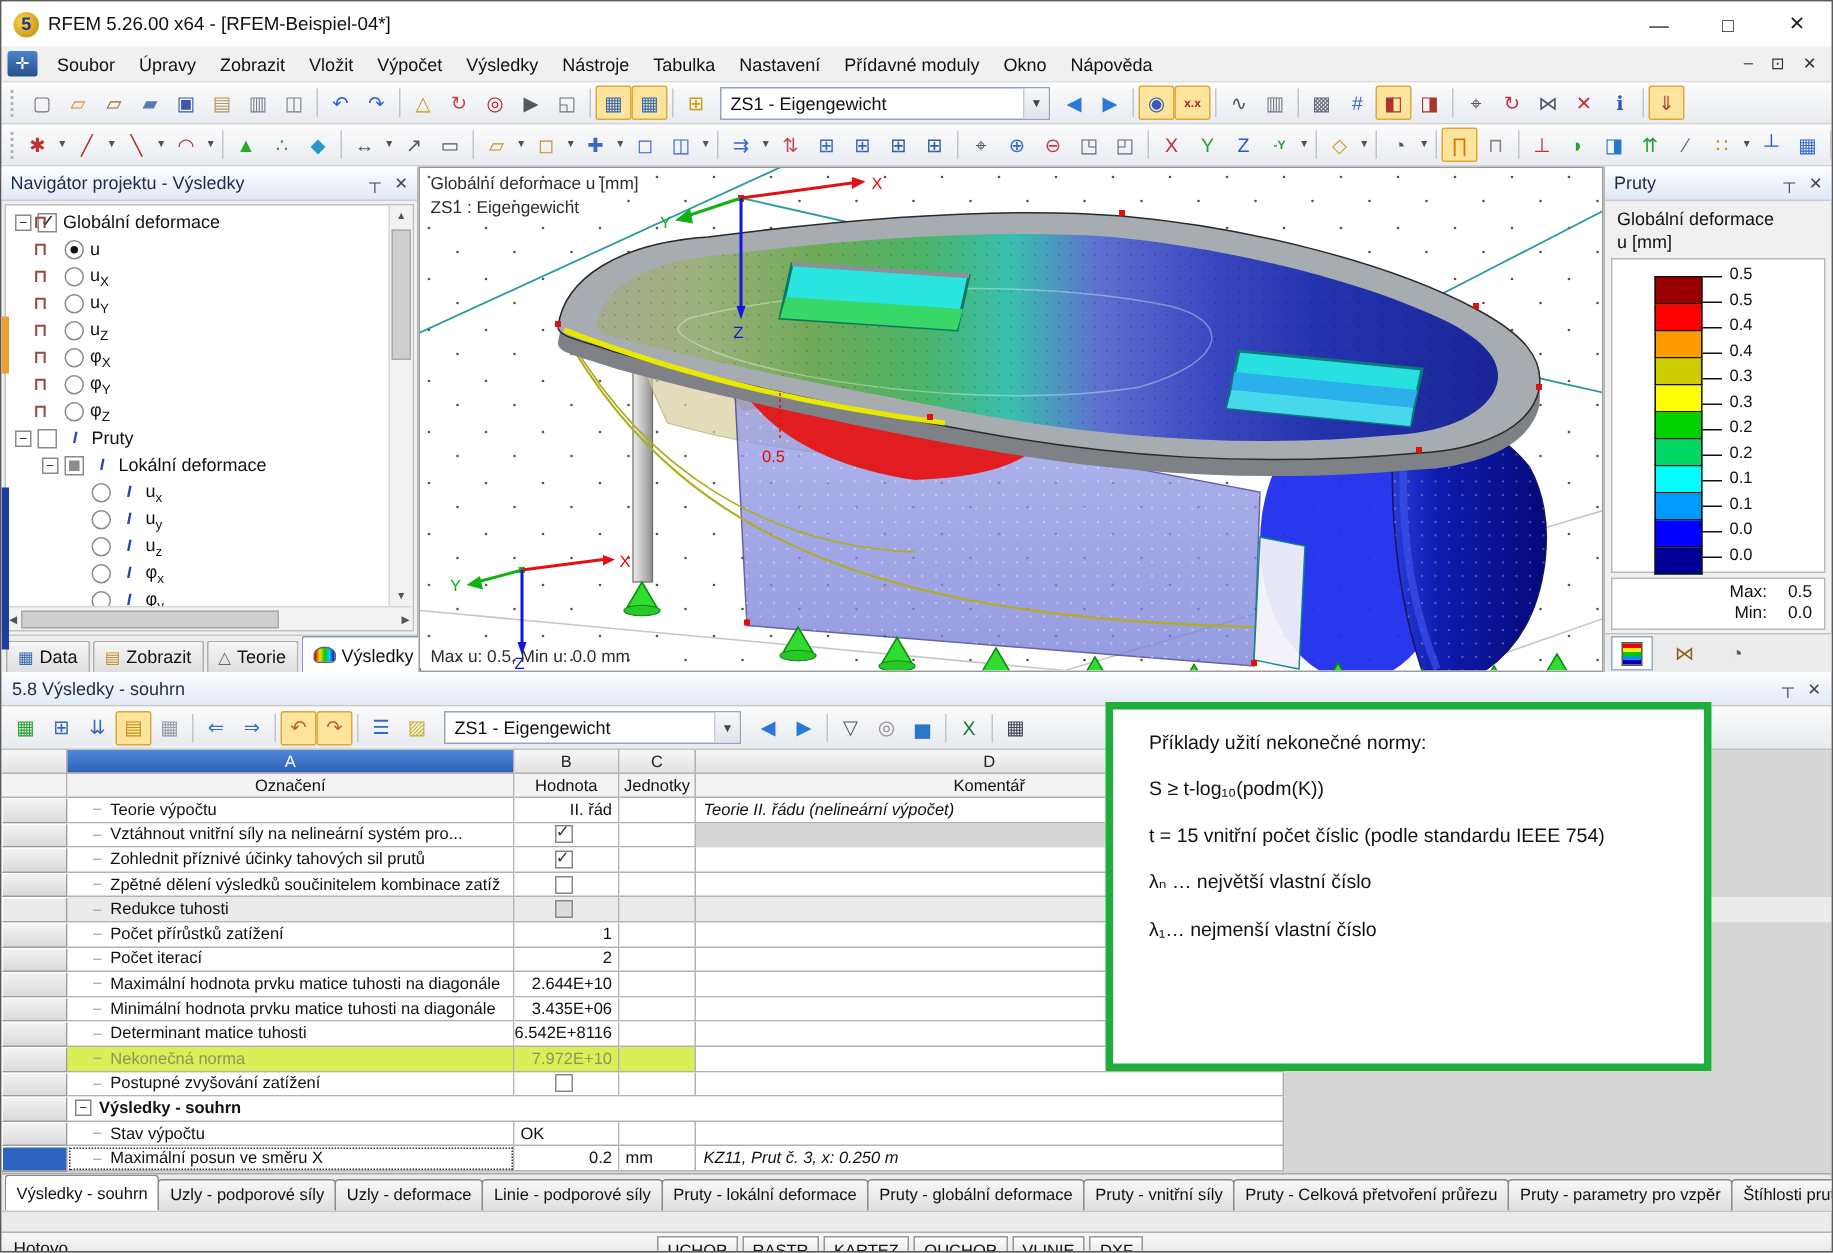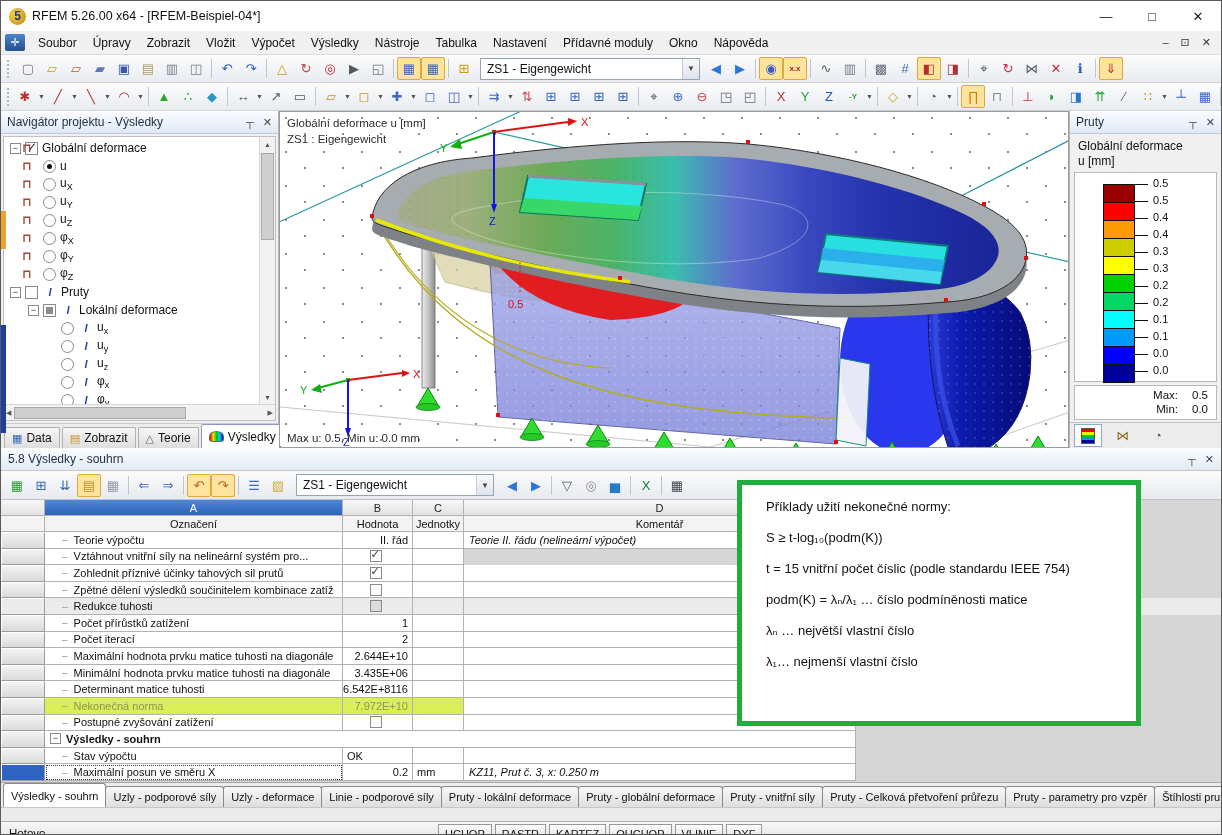--- a/index.html
+++ b/index.html
@@ -900,25 +900,24 @@
           <div class="cell vb w-b">
             <span>0.2</span>
           </div>
           <div class="cell vc w-c">mm</div>
           <div class="cell vd w-d">KZ11, Prut č. 3,  x: 0.250 m</div>
           <div class="cell fill"></div>
         </div>
       </div>
   </div>
 
-  <div class="annotation" id="anno-box" style="border-color: rgb(31, 174, 60); margin-top: 12px;">
+  <div class="annotation" id="anno-box" style="border-color: rgb(31, 174, 60);">
       <div class="anno-line">Příklady užití nekonečné normy:</div>
       <div class="anno-line">S ≥ t-log₁₀(podm(K))</div>
       <div class="anno-line">t = 15 vnitřní počet číslic (podle standardu IEEE 754)</div>
-      <div class="anno-line">podm(K) = λₙ/λ₁ … číslo podmíněnosti matice</div>
       <div class="anno-line">λₙ … největší vlastní číslo</div>
       <div class="anno-line">λ₁… nejmenší vlastní číslo</div>
     </div>
 
   <div class="bottomtabs" id="bottom-tabs">
       <div class="btab active">Výsledky - souhrn</div>
       <div class="btab">Uzly - podporové síly</div>
       <div class="btab">Uzly - deformace</div>
       <div class="btab">Linie - podporové síly</div>
       <div class="btab">Pruty - lokální deformace</div>

